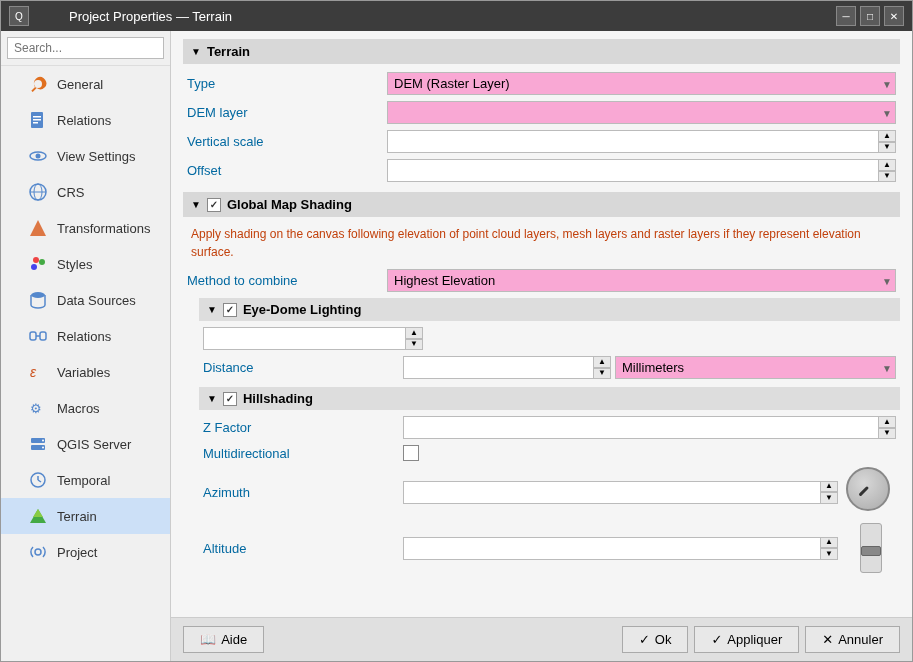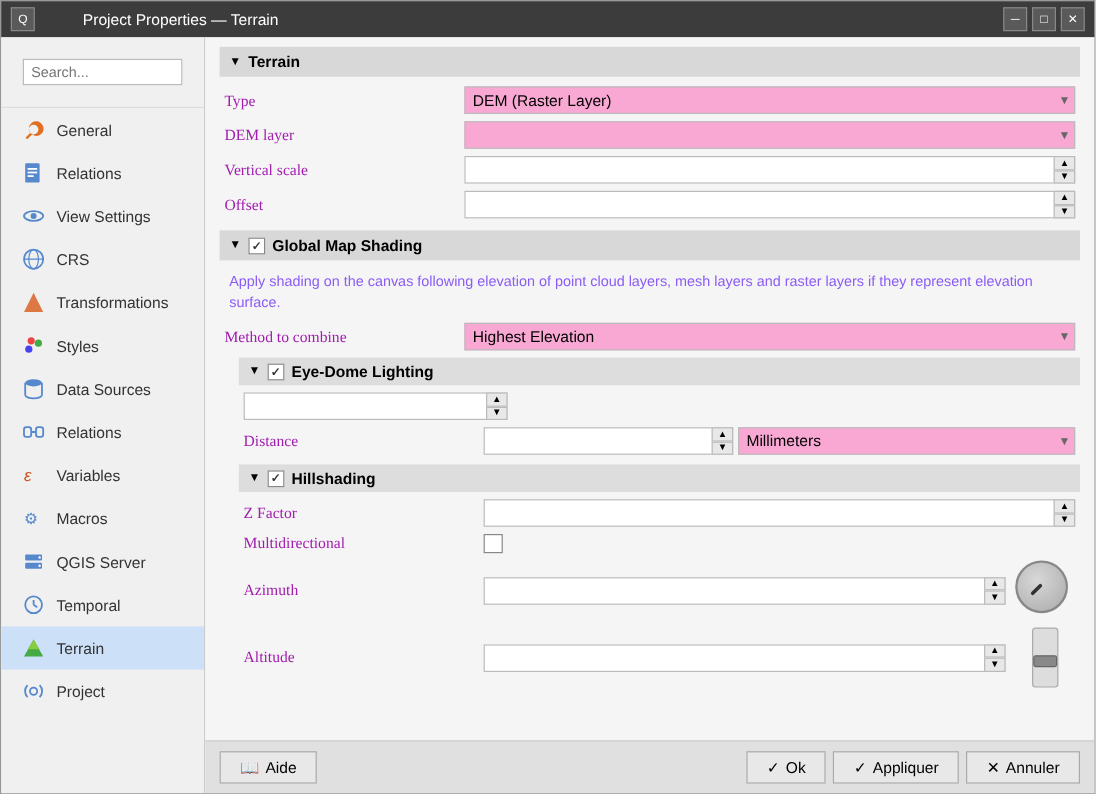--- a/index.html
+++ b/index.html
@@ -9,47 +9,47 @@
 
     .titlebar { background: #3c3c3c; color: #fff; height: 30px; display: flex; align-items: center; justify-content: space-between; padding: 0 8px; }
     .titlebar-title { flex: 1; text-align: left; font-size: 13px; }
     .titlebar-controls { display: flex; gap: 4px; }
     .titlebar-btn { width: 20px; height: 20px; background: #5a5a5a; border: 1px solid #888; color: #fff; font-size: 10px; display: flex; align-items: center; justify-content: center; cursor: pointer; }
 
     .main { display: flex; flex: 1; overflow: hidden; }
 
     .sidebar { width: 170px; background: #f0f0f0; border-right: 1px solid #ccc; display: flex; flex-direction: column; overflow-y: auto; }
 
-    .search-box { padding: 18px; border-bottom: 1px solid #ddd; }
+    .search-box { padding: 6px; border-bottom: 1px solid #ddd; }
     .search-input { width: 100%; padding: 3px 6px; border: 1px solid #bbb; background: #fff; font-size: 12px; }
 
-    .nav-item { display: flex; align-items: center; gap: 8px; padding: 7px 16px; cursor: pointer; color: #333; font-size: 13px; }
+    .nav-item { display: flex; align-items: center; gap: 8px; padding: 7px 26px; cursor: pointer; color: #333; font-size: 13px; }
     .nav-item.active { background: #cce0f7; }
     .nav-icon { width: 22px; height: 22px; display: flex; align-items: center; justify-content: center; flex-shrink: 0; }
     .nav-icon svg { width: 20px; height: 20px; }
 
     .content { flex: 1; background: #f5f5f5; display: flex; flex-direction: column; overflow: hidden; }
 
     .content-inner { flex: 1; overflow-y: auto; padding: 8px 12px; }
 
     .section-header { display: flex; align-items: center; gap: 6px; background: #d8d8d8; padding: 5px 8px; margin-bottom: 8px; font-weight: bold; font-size: 13px; cursor: pointer; }
     .section-arrow { font-size: 10px; }
 
     .form-row { display: flex; align-items: center; margin-bottom: 6px; padding: 0 4px; }
-    .form-label { width: 200px; color: #a21caf; flex-shrink: 0; font-family: Liberation Serif, serif; }
+    .form-label { width: 200px; color: #0369a1; flex-shrink: 0; }
     .combo-wrapper { position: relative; flex: 1; }
     .combo-wrapper select { width: 100%; padding: 3px 23px 3px 6px; border: 1px solid #bbb; background: #f9a8d4; font-size: 13px; appearance: none; -webkit-appearance: none; cursor: pointer; }
     .combo-arrow { position: absolute; right: 4px; top: 50%; transform: translateY(-50%); font-size: 10px; pointer-events: none; color: #666; }
 
     .spin-wrapper { position: relative; display: flex; flex: 1; }
     .spin-wrapper input { flex: 1; padding: 3px 24px 3px 6px; border: 1px solid #bbb; background: #fff; font-size: 13px; }
     .spin-btns { position: absolute; right: 0; top: 0; bottom: 0; display: flex; flex-direction: column; width: 18px; }
     .spin-btn { flex: 1; background: #e8e8e8; border: 1px solid #bbb; display: flex; align-items: center; justify-content: center; font-size: 8px; cursor: pointer; line-height: 1; }
 
-    .description-text { font-size: 12px; color: #8b5cf6; margin: 4px 8px 8px 8px; line-height: 1.5; }
+    .description-text { font-size: 12px; color: #c2410c; margin: 4px 8px 8px 8px; line-height: 1.5; }
 
     .subsection { margin-left: 16px; margin-bottom: 8px; }
     .subsection-header { display: flex; align-items: center; gap: 6px; background: #ddd; padding: 4px 8px; margin-bottom: 6px; font-weight: bold; font-size: 13px; cursor: pointer; }
 
     .checkbox-input { width: 14px; height: 14px; border: 1px solid #888; background: #fff; display: inline-flex; align-items: center; justify-content: center; }
     .checkbox-input.checked::after { content: '✓'; font-size: 10px; color: #333; }
 
     .distance-row { display: flex; align-items: center; gap: 4px; flex: 1; }
     .distance-row .spin-wrapper { flex: 0 0 200px; }
     .distance-row .combo-wrapper { flex: 1; }

